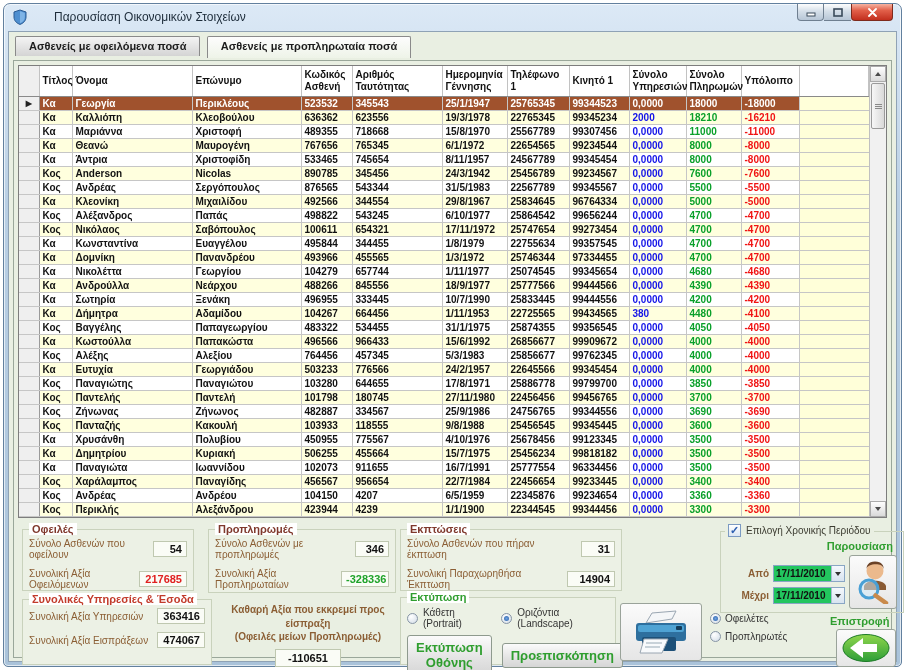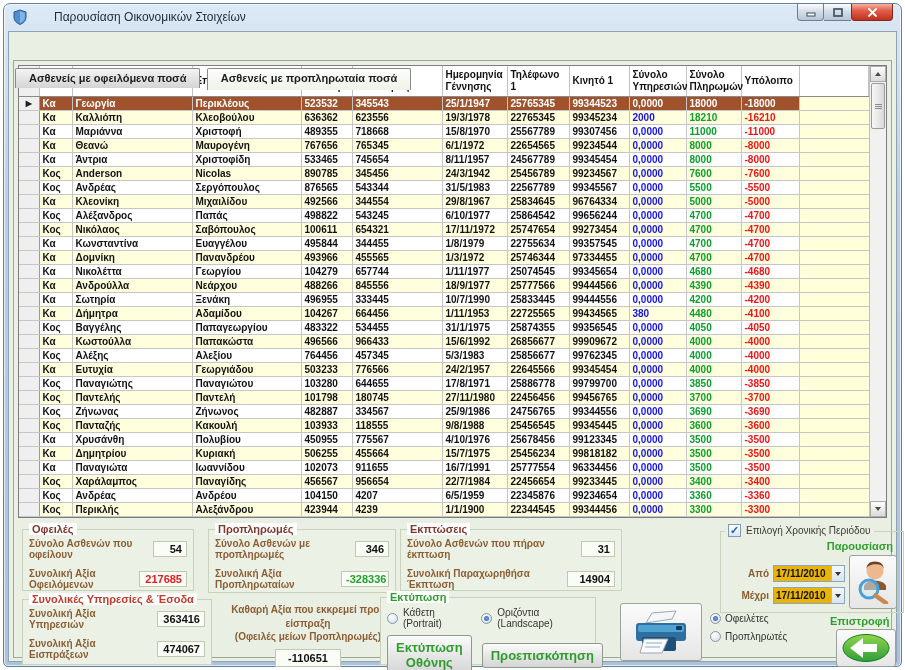--- a/index.html
+++ b/index.html
@@ -14,21 +14,21 @@
   .title-text{font-size:12px;color:#1d2c3a;}
   .win-btns{position:absolute;right:8px;top:0;display:flex;}
   .wbtn{height:17px;border:1px solid #6f7f90;border-top:none;border-radius:0 0 4px 4px;
     display:flex;align-items:center;justify-content:center;margin-left:0;}
   .wbtn.min,.wbtn.max{width:27px;background:linear-gradient(#fdfdfd,#d5dfe9 45%,#b7c6d6);}
   .wbtn.max{border-left:none;border-right:none;border-radius:0;}
   .wbtn.close{width:42px;background:linear-gradient(#f6b2a0,#e2604a 40%,#c22f1e);border-color:#7e2a1c;}
   .winbody{position:absolute;top:27px;left:4px;right:4px;bottom:4px;background:#E9EFE2;border:1px solid #8fa2b5;}
 
   
-  .tabstrip{height:25px;padding:4px 0 0 6px;position:relative;z-index:2;margin-top:32px;}
+  .tabstrip{height:25px;padding:4px 0 0 6px;position:relative;z-index:2;}
   .tab{display:inline-block;padding:3px 13px 4px;font-weight:bold;font-size:11px;color:#1c1c1c;
     background:linear-gradient(#f4f4f4,#d4d4d4);border:1px solid #8a8a8a;border-bottom:none;
     border-radius:2px 2px 0 0;margin-right:2px;cursor:default;}
   .tab.active{background:linear-gradient(#fdfdfd,#eef3e8);position:relative;top:0;padding-bottom:6px;margin-bottom:-2px;}
   .tabpage{position:absolute;top:28px;left:4px;right:4px;bottom:3px;border:1px solid #9aa79a;background:#E9EFE2;}
 
   
   .grid-area{position:absolute;top:4px;left:4px;right:4px;height:453px;border:1px solid #7d7d7d;
     background:#FFFFD9;display:flex;overflow:hidden;}
   table.grid{width:calc(100% - 17px);table-layout:fixed;border-collapse:collapse;align-self:flex-start;}
@@ -53,21 +53,21 @@
     display:flex;align-items:center;justify-content:center;flex-direction:column;gap:1px;}
   .sb-thumb i{display:block;width:7px;height:1px;background:#8a8a8a;}
   .sb-spacer{flex:1;}
 
   
   .bottom{position:absolute;top:460px;left:2px;right:2px;bottom:0;font-size:10px;}
   .groupbox{position:absolute;border:1px solid #C9D2BC;background:#ECF1E5;}
   .gb-title{position:absolute;top:-7px;left:6px;background:#ffffff;padding:0 3px;font-weight:bold;font-size:11px;}
   .t-maroon{color:#7F382C;} .t-red{color:#C23B2B;} .t-green{color:#2F9E2F;}
   .gb-row{display:flex;align-items:center;justify-content:space-between;gap:6px;margin:8px 6px 0 6px;}
-  .lbl{color:#8B5E34;font-weight:bold;font-size:10px;}
+  .lbl{color:#8B5E34;font-weight:normal;font-size:10px;}
   .valbox{background:#FAFCF6;border:1px solid #BFC8B0;padding:1px 4px;font-weight:bold;font-size:11px;
     min-width:48px;text-align:right;color:#111;}
   .valbox.red{color:#E02020;} .valbox.green{color:#1FA32A;}
   .netblock{position:absolute;text-align:center;color:#8B5E34;font-weight:bold;font-size:10px;line-height:1.35;}
   .netblock .valbox{display:inline-block;margin-top:5px;min-width:66px;text-align:center;}
   .btn{background:linear-gradient(#FBFBFB,#E3E3E3 60%,#D6D6D6);border:1px solid #8E9A8E;border-radius:3px;
     padding:4px 8px;font-weight:bold;font-size:13px;color:#2F9E2F;cursor:default;}
   .radio{width:11px;height:11px;border-radius:50%;border:1px solid #8795A5;display:inline-block;position:relative;
     background:radial-gradient(circle at 35% 30%,#fff,#dfe6ee 70%,#c9d4e0);flex:none;}
   .radio.checked::after{content:"";position:absolute;left:2px;top:2px;right:2px;bottom:2px;border-radius:50%;
@@ -77,21 +77,21 @@
   .iconbtn{background:linear-gradient(#FBFBFB,#E6E6E6);border:1px solid #9AA39A;border-radius:3px;
     display:flex;align-items:center;justify-content:center;position:absolute;cursor:default;}
   .periodbox{position:absolute;border:1px solid #C9D2BC;}
   .chkrow{position:absolute;top:-8px;left:4px;display:flex;align-items:center;gap:5px;background:#E9EFE2;padding:0 3px;}
   .checkbox{width:13px;height:13px;border:1px solid #7B9AC2;background:linear-gradient(#fff,#dbe6f2);
     display:inline-flex;align-items:center;justify-content:center;font-size:11px;color:#2D5FB0;font-weight:bold;line-height:1;flex:none;}
   .chklbl{font-weight:normal;font-size:10px;color:#3B3B30;}
   .green-lbl{color:#2F9E2F;font-weight:bold;font-size:11px;}
   .daterow{position:absolute;display:flex;align-items:center;gap:4px;}
   .dlbl{color:#8B5E34;font-weight:bold;font-size:10px;width:34px;text-align:right;}
-  .combo{display:inline-flex;width:72px;height:17px;background:#eab308;border:1px solid #89A6C4;align-items:center;}
+  .combo{display:inline-flex;width:72px;height:17px;background:#22c55e;border:1px solid #89A6C4;align-items:center;}
   .combo .val{flex:1;font-weight:bold;font-size:10px;padding:0 2px;color:#111;white-space:nowrap;}
   .combo .arr{width:13px;height:100%;display:flex;align-items:center;justify-content:center;background:linear-gradient(#f4f8fc,#d8e4f0);border-left:1px solid #a9bdd2;}
   .combo .arr::after{content:"";width:0;height:0;border-left:3px solid transparent;border-right:3px solid transparent;border-top:4px solid #333;}
 </style>
 </head>
 <body>
 
 <div class="stage">
 <div class="window">
 
@@ -682,21 +682,21 @@
             <span class="valbox">474067</span>
           </div>
         </div>
 
         <div class="netblock" style="left:200px;top:82px;width:184px;">
           <div>Καθαρή Αξία που εκκρεμεί προς είσπραξη</div>
           <div>(Οφειλές μείων Προπληρωμές)</div>
           <span class="valbox">-110651</span>
         </div>
 
-        <div class="groupbox" style="left:364px;top:76px;width:216px;height:68px;">
+        <div class="groupbox" style="left:384px;top:76px;width:216px;height:68px;">
           <span class="gb-title t-green">Εκτύπωση</span>
           <div class="gb-row" style="justify-content:flex-start;gap:5px;margin-top:9px;">
             <span class="radio"></span>
             <span class="rlbl">Κάθετη (Portrait)</span>
             <span class="radio checked" style="margin-left:6px;"></span>
             <span class="rlbl">Οριζόντια (Landscape)</span>
           </div>
           <div class="gb-row" style="justify-content:flex-start;gap:10px;margin-top:6px;">
             <button class="btn">Εκτύπωση Οθόνης</button>
             <button class="btn">Προεπισκόπηση</button>

